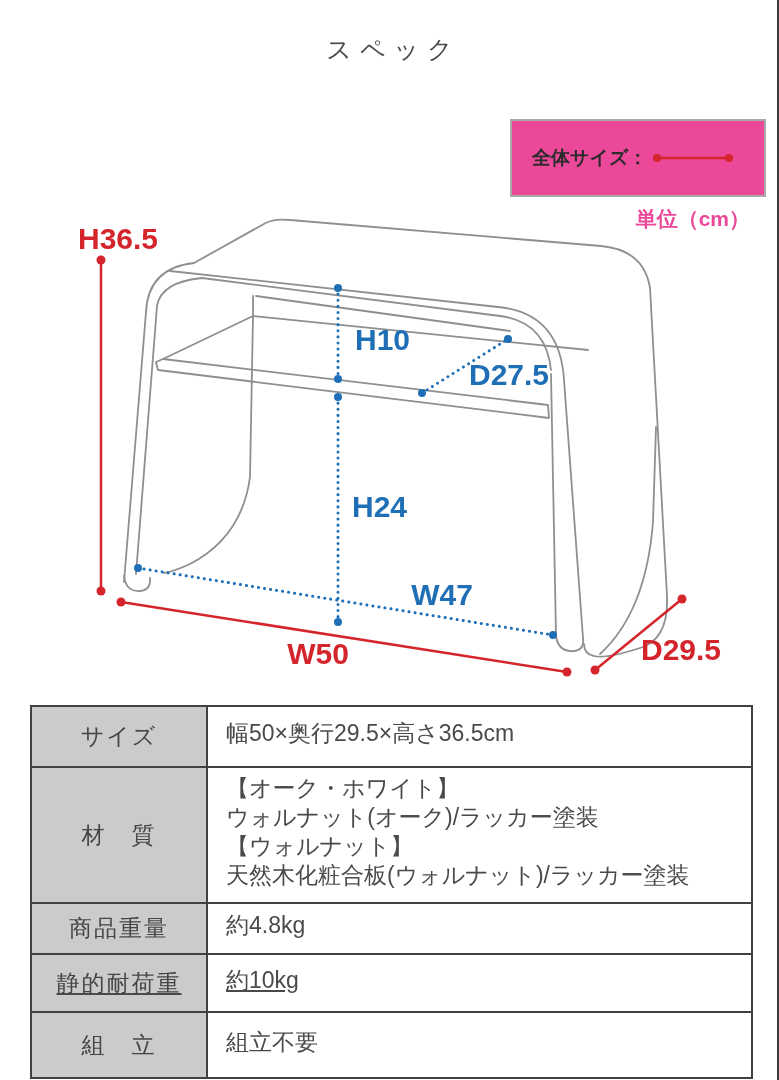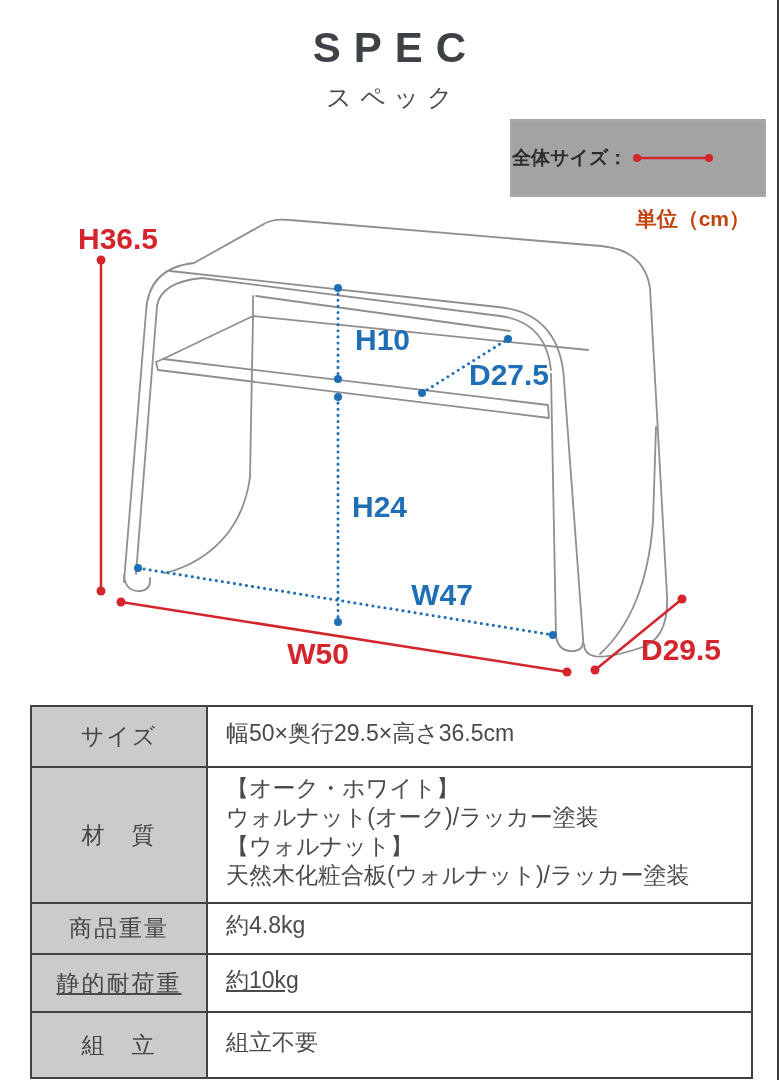--- a/index.html
+++ b/index.html
@@ -11,29 +11,29 @@
   .edge-right{position:absolute;top:0;right:0;width:2px;height:1080px;background:#3a3a3a;}
 
   
   .header{position:absolute;top:24px;left:0;width:100%;text-align:center;}
   .title{font-size:42px;font-weight:bold;letter-spacing:13px;margin-left:13px;color:#3e4246;}
   .subtitle{margin-top:9px;font-size:25px;letter-spacing:8px;margin-left:8px;color:#464a4e;}
 
   
   .legend{
     position:absolute;left:510px;top:119px;width:256px;height:78px;box-sizing:border-box;
-    border:2px solid #a9a9a9;background:#a3a3a3;
-    display:flex;flex-direction:column;justify-content:center;gap:7px;
+    border:2px solid #a9a9a9;background:#ec4899;
+    display:flex;flex-direction:column;justify-content:center;gap:7px;padding-left:20px;
   }
   .legend-row{display:flex;align-items:center;}
   .legend-label{font-size:19px;font-weight:bold;color:#2b2b2b;}
   .legend-swatch{margin-left:2px;}
 
   .unit{position:absolute;top:205px;left:0;width:750px;text-align:right;
-        font-size:21px;font-weight:bold;color:#c2410c;}
+        font-size:21px;font-weight:bold;color:#ec4899;}
 
   
   .diagram{position:absolute;top:192px;left:0;}
 
   
   table.spec{
     position:absolute;top:705px;left:30px;width:723px;
     border-collapse:collapse;table-layout:fixed;
   }
   table.spec,table.spec th,table.spec td{border:2px solid #414141;}
@@ -44,21 +44,20 @@
   table.spec td{
     font-size:23px;color:#4a4a4a;text-align:left;padding:6px 10px 12px 18px;background:#fff;
     vertical-align:middle;
   }
   .material-line{line-height:29px;white-space:nowrap;}
 </style>
 </head>
 <body>
 
 <div class="header">
-  <div class="title">SPEC</div>
   <div class="subtitle">スペック</div>
 </div>
 
 <div class="legend">
   <div class="legend-row">
     <span class="legend-label">全体サイズ：</span>
     <svg class="legend-swatch" width="88" height="16" viewBox="0 0 88 16">
       <line x1="8" y1="8" x2="80" y2="8" stroke="#d5252c" stroke-width="2.5"></line>
       <circle cx="8" cy="8" r="4" fill="#d5252c"></circle>
       <circle cx="80" cy="8" r="4" fill="#d5252c"></circle>

